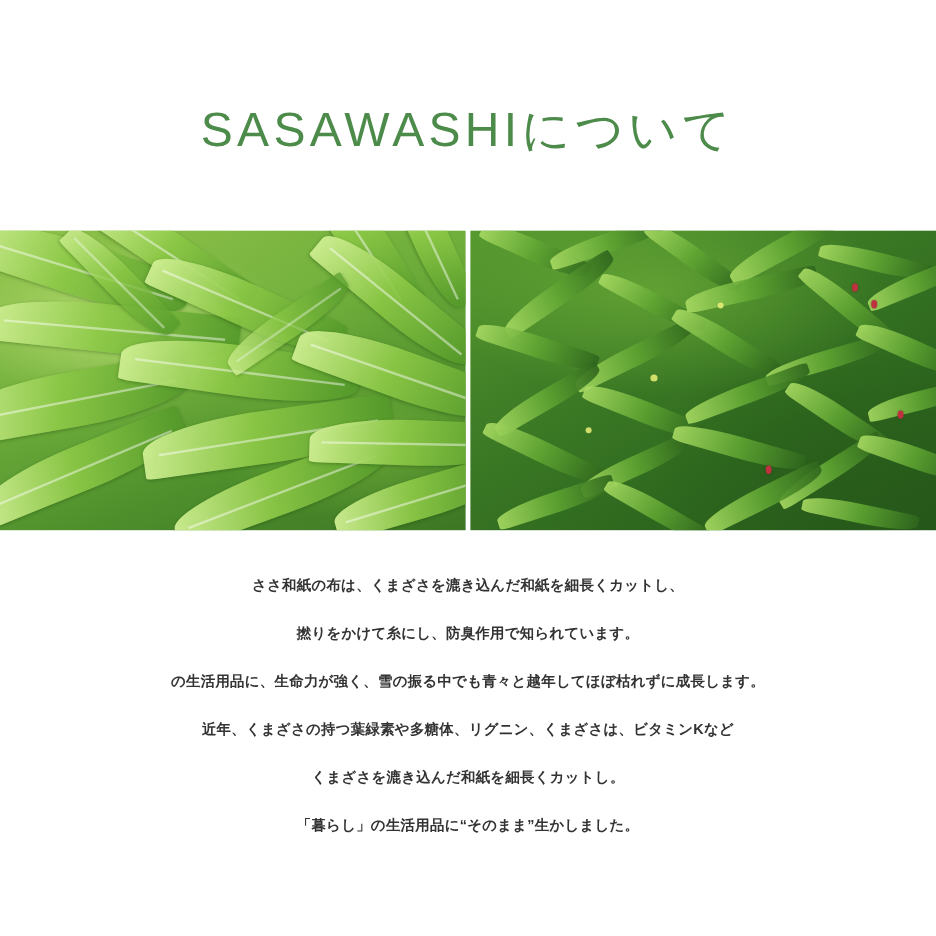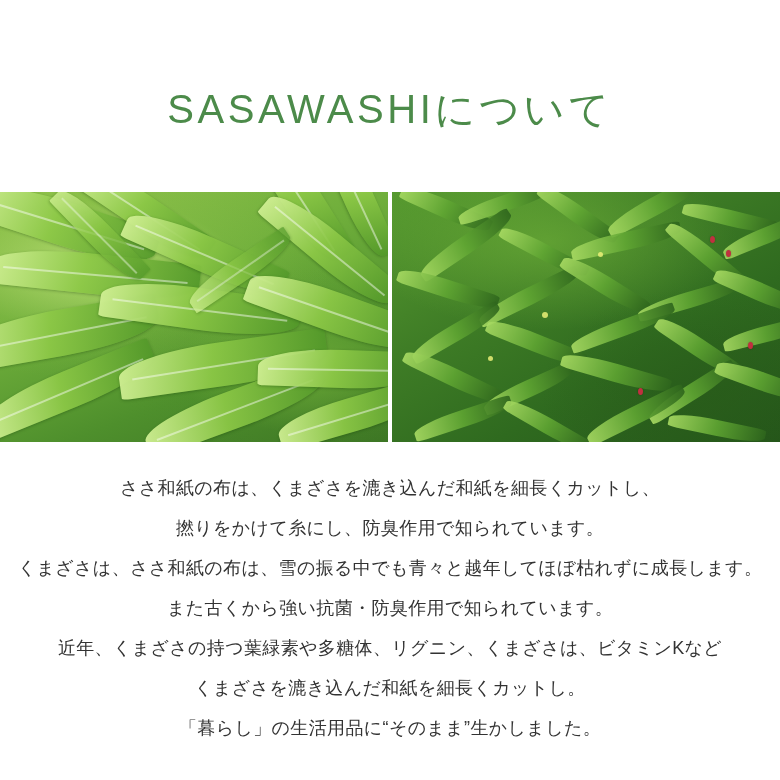--- a/index.html
+++ b/index.html
@@ -106,25 +106,26 @@
 
   
   .body-text {
     margin-top: 26px;
     text-align: center;
   }
   .body-text p {
     margin: 0;
     padding: 0;
     color: #333333;
-    font-size: 18px;
+    font-size: 12px;
     line-height: 40px;
     letter-spacing: 0.02em;
     font-family: "Liberation Sans", sans-serif;
     white-space: nowrap;
+    font-weight: bold;
   }
 </style>
 </head>
 <body>
 
 <div class="page">
 
   <div class="title-wrap">
     <h1 class="title">SASAWASHIについて</h1>
   </div>
@@ -188,20 +189,19 @@
       <div class="speck" style="left:150px; top:120px; width:6px; height:6px;"></div>
       <div class="speck" style="left:96px; top:164px; width:5px; height:5px;"></div>
       <div class="speck" style="left:206px; top:60px; width:5px; height:5px;"></div>
     </div>
 
   </div>
 
   <div class="body-text">
     <p>ささ和紙の布は、くまざさを漉き込んだ和紙を細長くカットし、</p>
     <p>撚りをかけて糸にし、防臭作用で知られています。</p>
-    <p>くまざさは、ささ和紙の布は、雪の振る中でも青々と越年してほぼ枯れずに成長します。</p>
-    <p>また古くから強い抗菌・防臭作用で知られています。</p>
+    <p>の生活用品に、生命力が強く、雪の振る中でも青々と越年してほぼ枯れずに成長します。</p>
     <p>近年、くまざさの持つ葉緑素や多糖体、リグニン、くまざさは、ビタミンKなど</p>
     <p>くまざさを漉き込んだ和紙を細長くカットし。</p>
     <p>「暮らし」の生活用品に“そのまま”生かしました。</p>
   </div>
 
 </div>
 
 </body></html>

